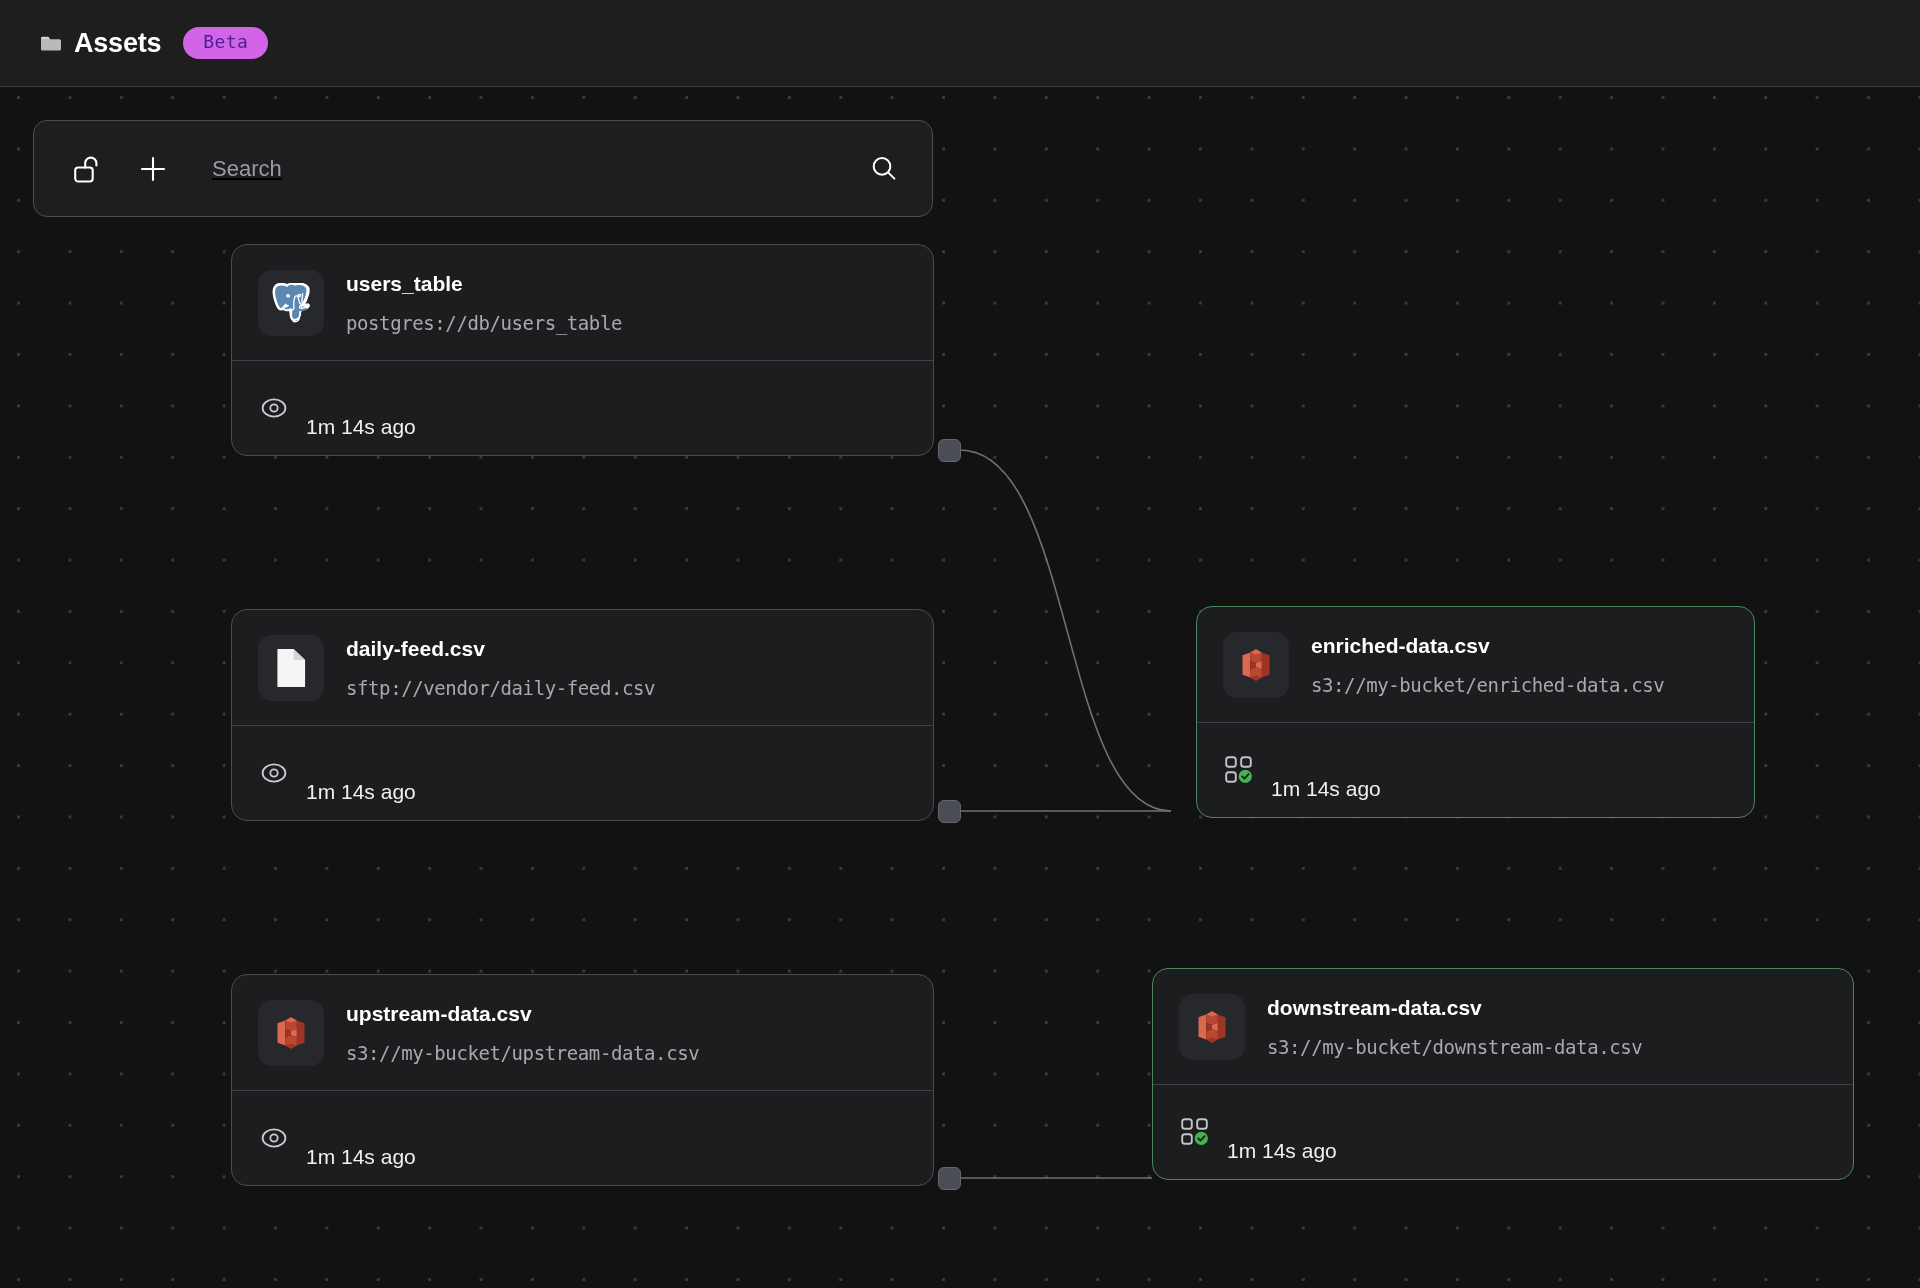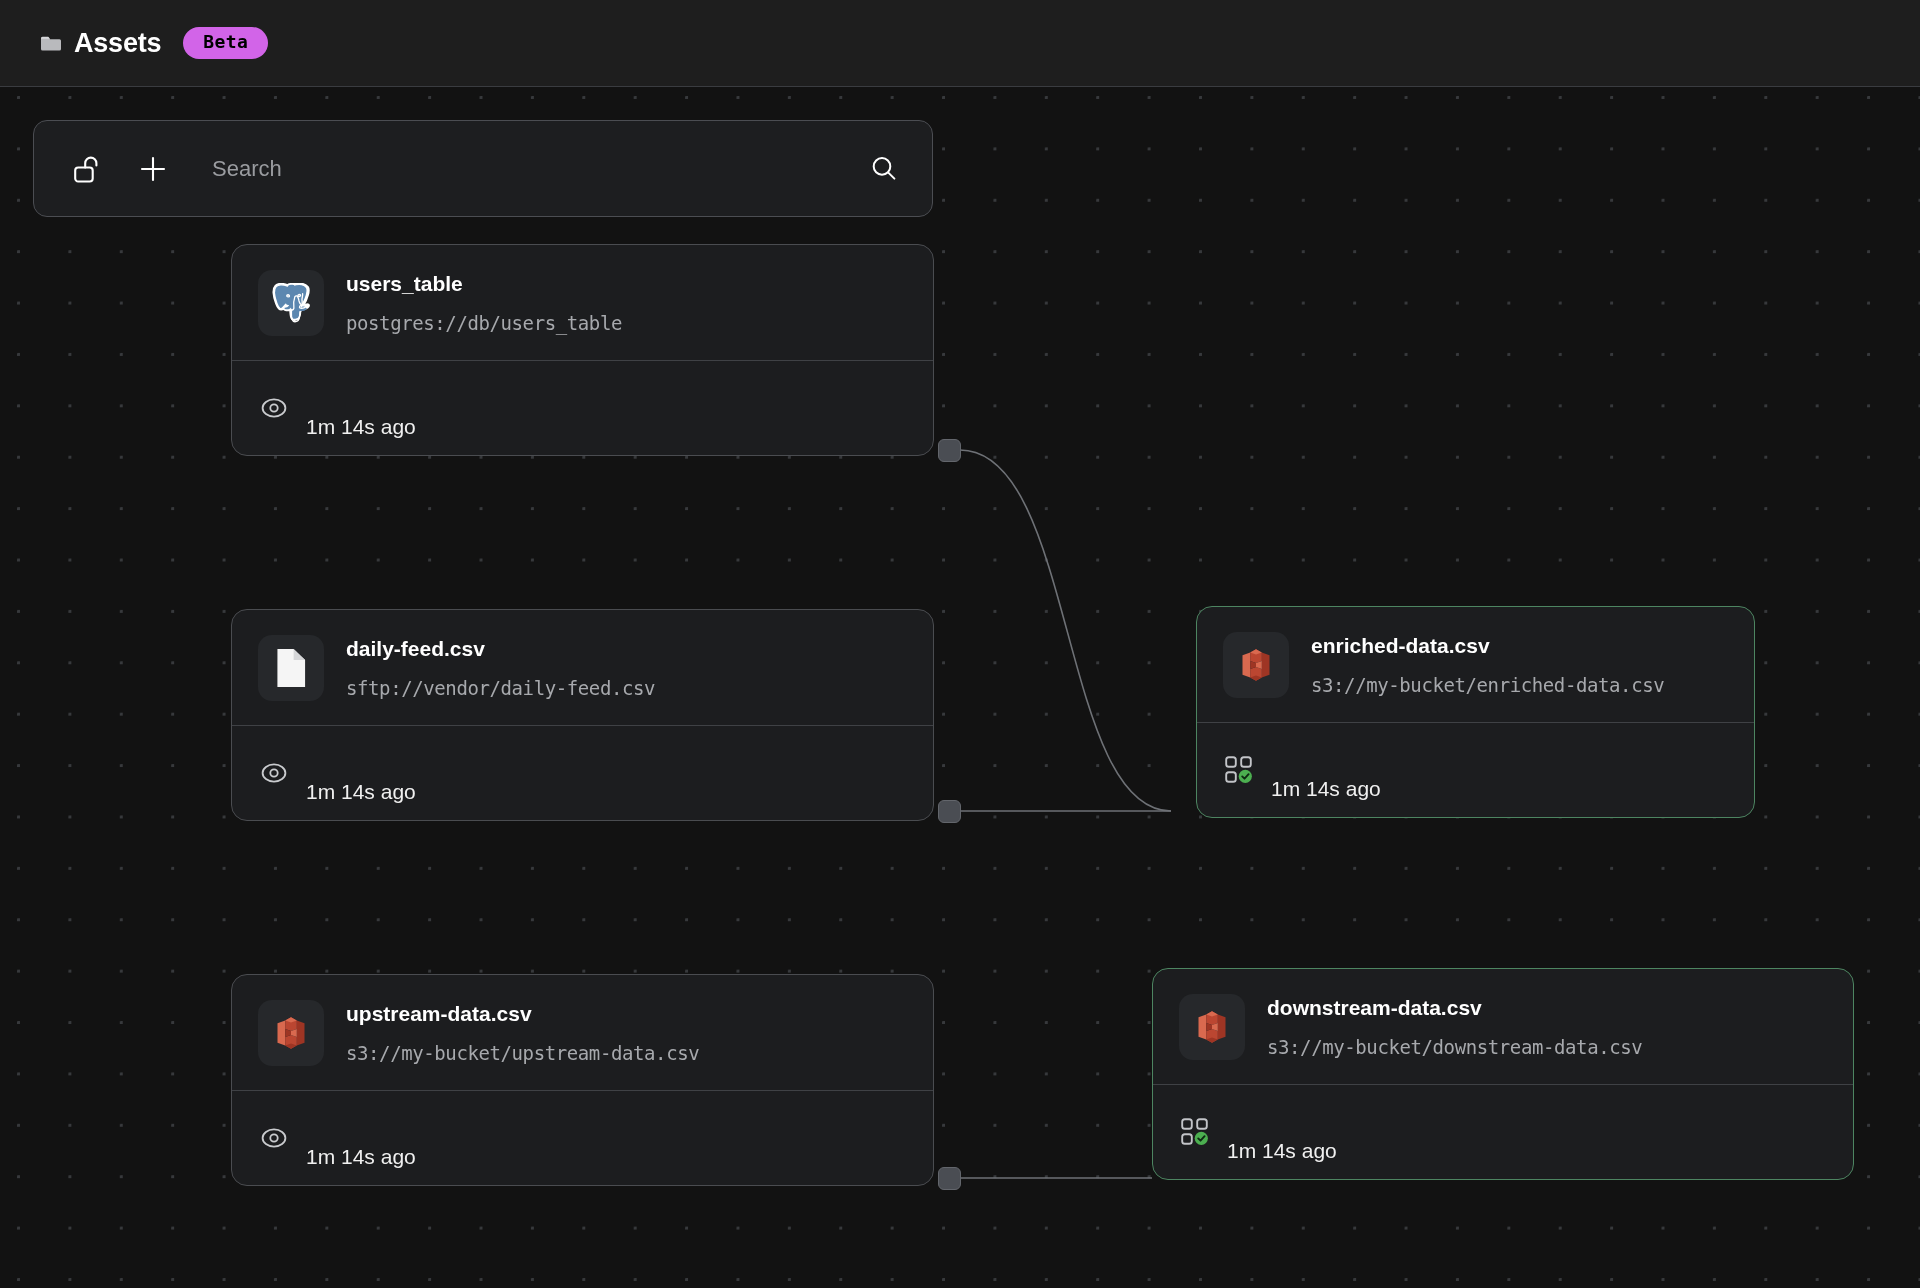--- a/index.html
+++ b/index.html
@@ -34,23 +34,23 @@
   }
   .header-title {
     font-size: 27px;
     font-weight: 700;
     color: #ffffff;
     letter-spacing: -0.2px;
   }
   .beta-badge {
     margin-left: 22px;
     background: #d264e8;
-    color: #000000;
+    color: #4c1d95;
     font-size: 18px;
-    font-weight: 700;
+    font-weight: 400;
     border-radius: 999px;
     padding: 6px 20px 8px 20px;
     line-height: 1;
     font-family: "DejaVu Sans Mono", monospace;
     letter-spacing: 0.4px;
   }
 
   
   .canvas {
     position: absolute;
@@ -70,20 +70,21 @@
     left: 33px; top: 32px;
     width: 900px;
     height: 97px;
     background: #1d1e20;
     border: 1px solid #4b4d52;
     border-radius: 14px;
     display: flex;
     align-items: center;
     padding: 0 26px 0 30px;
     z-index: 30;
+    text-decoration: underline;
   }
   .tb-btn {
     width: 46px; height: 46px;
     display: flex; align-items: center; justify-content: center;
     background: none; border: none;
     cursor: pointer;
     flex: 0 0 auto;
   }
   .tb-btn svg { display: block; }
   .tb-plus { margin-left: 20px; }

